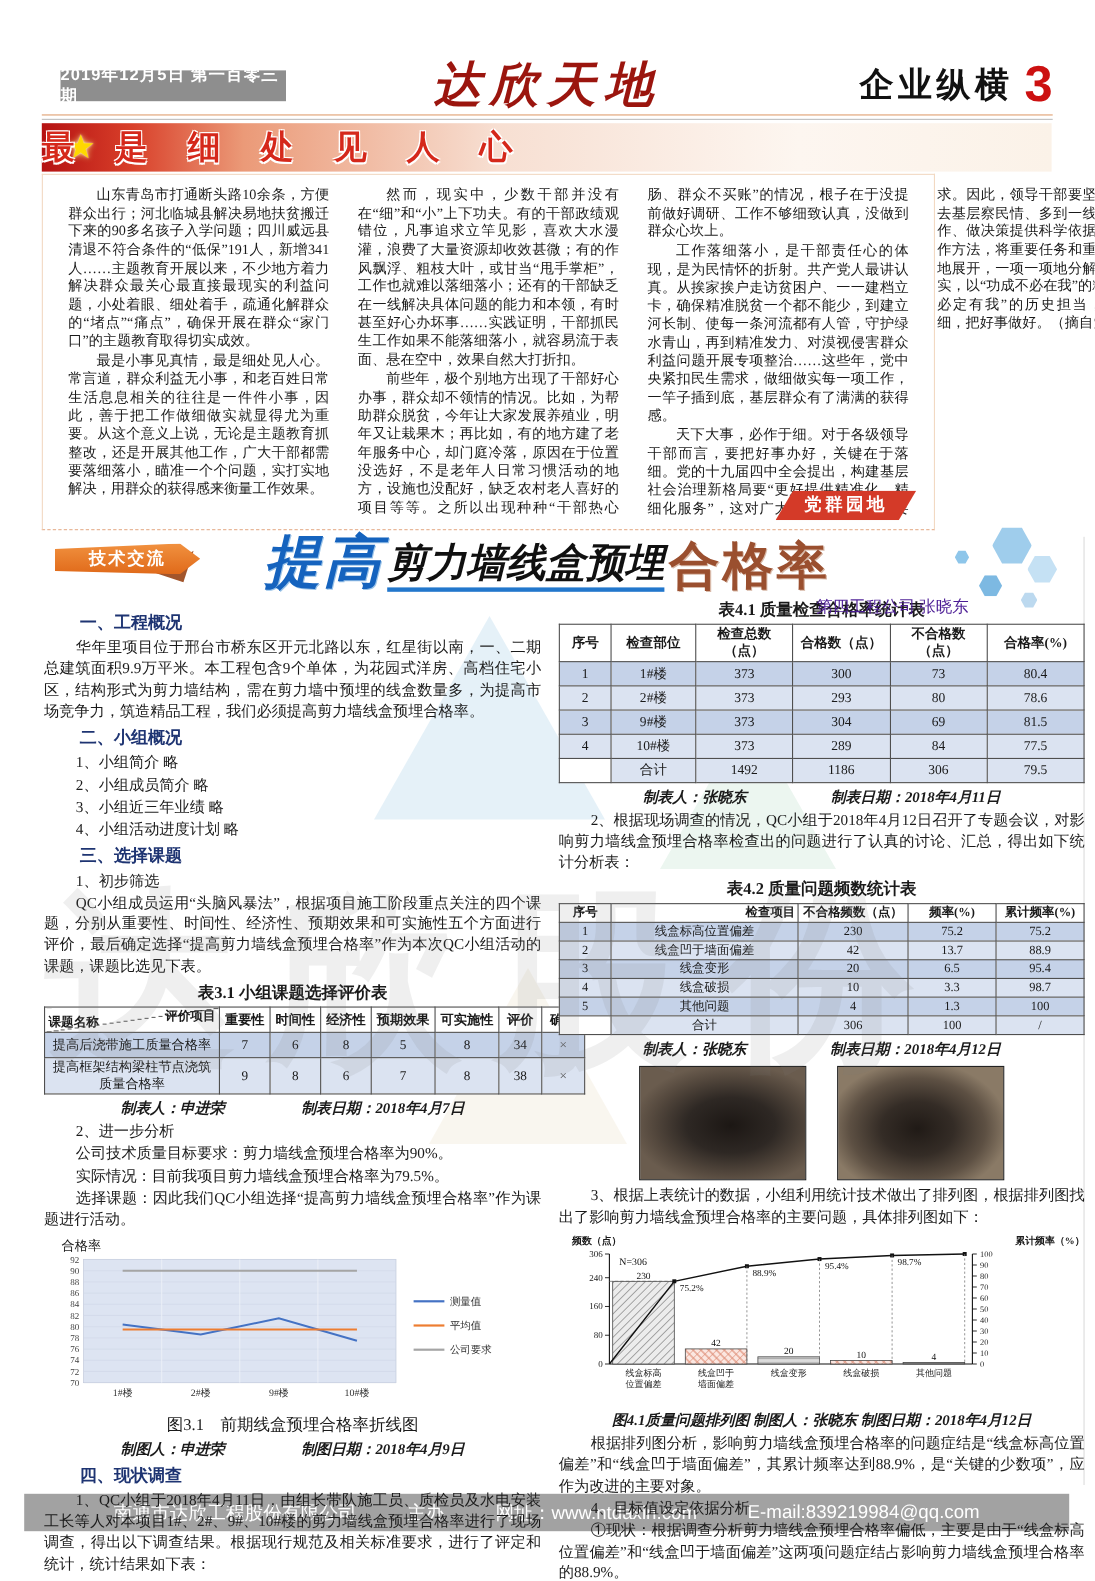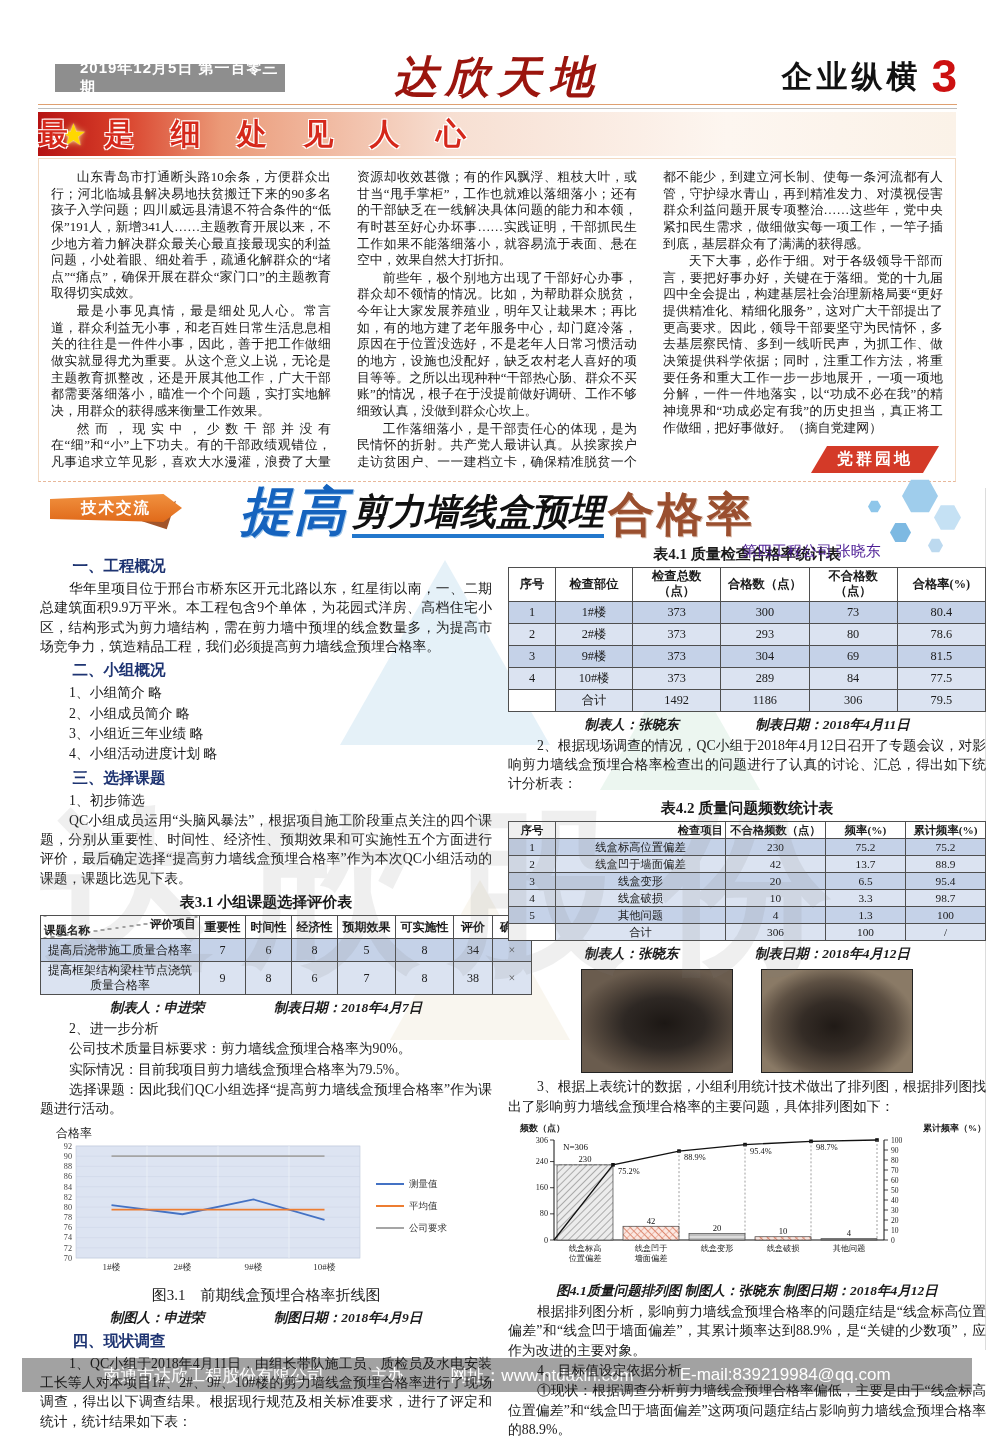--- a/index.html
+++ b/index.html
@@ -2,38 +2,38 @@
 <html><head>
 <meta charset="utf-8">
 <style>
   html,body{margin:0;padding:0;}
   body{width:995px;height:1437px;position:relative;background:#fff;overflow:hidden;
        font-family:"Liberation Serif","DejaVu Serif",serif;color:#1a1a1a;}
   .abs{position:absolute;}
   
   #datebox{left:55px;top:64px;width:205px;height:28px;background:#8e8e8e;color:#fff;
            font-family:"Liberation Sans",sans-serif;font-size:15px;font-weight:bold;
-           display:flex;align-items:center;justify-content:center;letter-spacing:1px;padding-left:25px;}
+           display:flex;align-items:center;justify-content:center;letter-spacing:1px;}
   #masthead{left:0;right:0;top:48px;text-align:center;font-size:44px;font-weight:bold;font-style:italic;
             color:#9b150e;letter-spacing:8px;font-family:"Liberation Serif",serif;}
   #secwrap{right:38px;top:56px;display:flex;align-items:flex-start;gap:10px;}
   #secname{font-size:31px;font-weight:bold;color:#111;letter-spacing:4px;}
   #pagenum{font-size:46px;font-weight:bold;color:#cc1111;font-family:"Liberation Sans",sans-serif;line-height:0.9;}
   #headrule{left:38px;right:38px;top:104px;height:3px;border-top:1px solid #dfa071;border-bottom:1px solid #bdbdbd;}
   
   #banner{left:38px;top:112px;width:918px;height:44px;
           background:linear-gradient(to right,#b51212 0%,#d9402a 9%,#eb9a78 20%,#f7dfd2 45%,#fdf6f0 75%,#fbf2e8 100%);
           display:flex;align-items:center;}
   #emblem{margin-left:22px;font-size:30px;color:#ffd800;text-shadow:0 0 6px #fff68a,0 0 2px #fff;}
   #bannertitle{position:absolute;left:0;right:0;font-size:30px;font-weight:bold;
                color:#d5281b;letter-spacing:14px;font-family:"Liberation Sans",sans-serif;
                text-shadow:1px 1px 0 #fff,-1px -1px 0 #fff,1px -1px 0 #fff,-1px 1px 0 #fff;}
   
-  #partybox{left:38px;top:158px;width:918px;height:324px;border:1px solid #f2d9c2;
-            border-bottom:1px dashed #e8b89a;box-sizing:border-box;padding:10px 12px;}
+  #partybox{left:38px;top:158px;width:812px;height:324px;border:1px solid #f2d9c2;
+            border-bottom:1px dashed #e8b89a;box-sizing:border-box;padding:10px 23px;}
   #partycols{column-count:3;column-gap:26px;height:100%;}
   #partycols p{margin:0 0 1px;font-size:12.9px;line-height:1.29;text-align:justify;text-indent:2em;}
   #partytag{position:absolute;right:16px;bottom:8px;background:#d43a28;color:#fff;
             font-family:"Liberation Sans",sans-serif;font-size:16px;font-weight:bold;letter-spacing:3px;
             padding:3px 26px;clip-path:polygon(16px 0,100% 0,calc(100% - 16px) 100%,0 100%);}
   
   .wm-text{top:775px;left:40px;width:920px;font-size:175px;font-weight:bold;
            color:rgba(125,125,125,0.12);letter-spacing:30px;z-index:6;pointer-events:none;}
   .tri{width:0;height:0;z-index:0;pointer-events:none;}
   #tri1{left:340px;top:560px;border-left:105px solid transparent;border-right:105px solid transparent;

